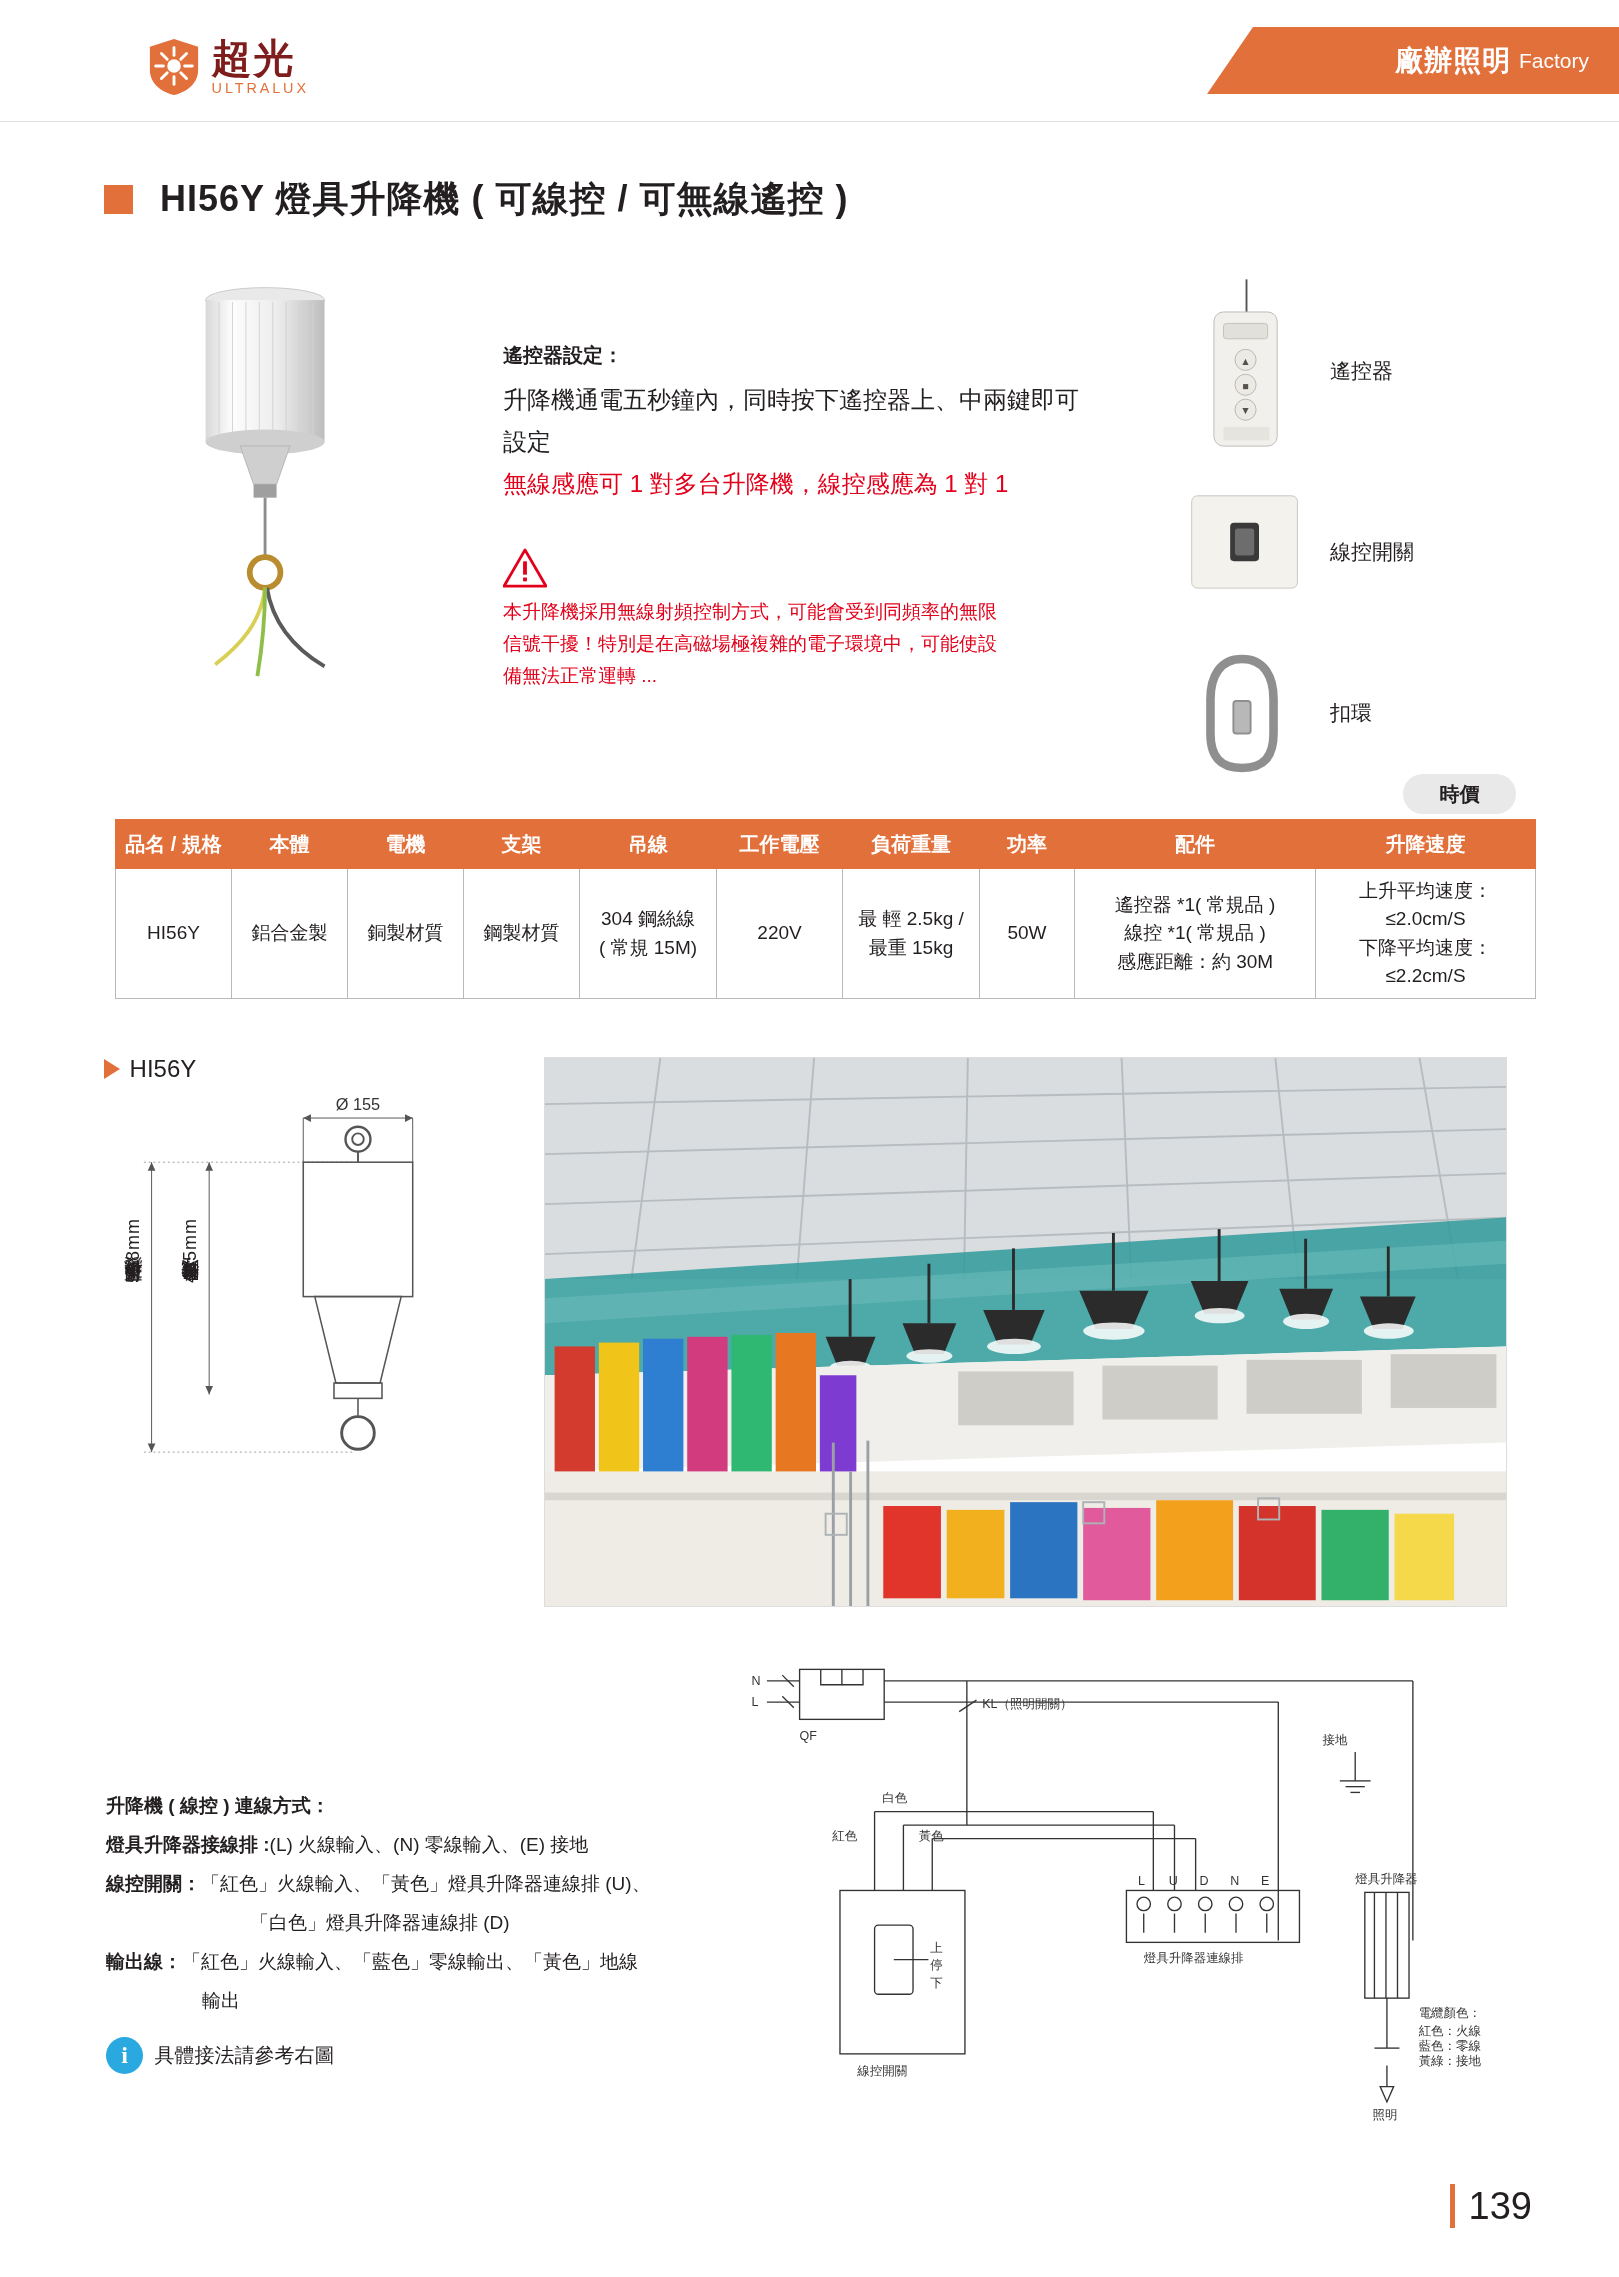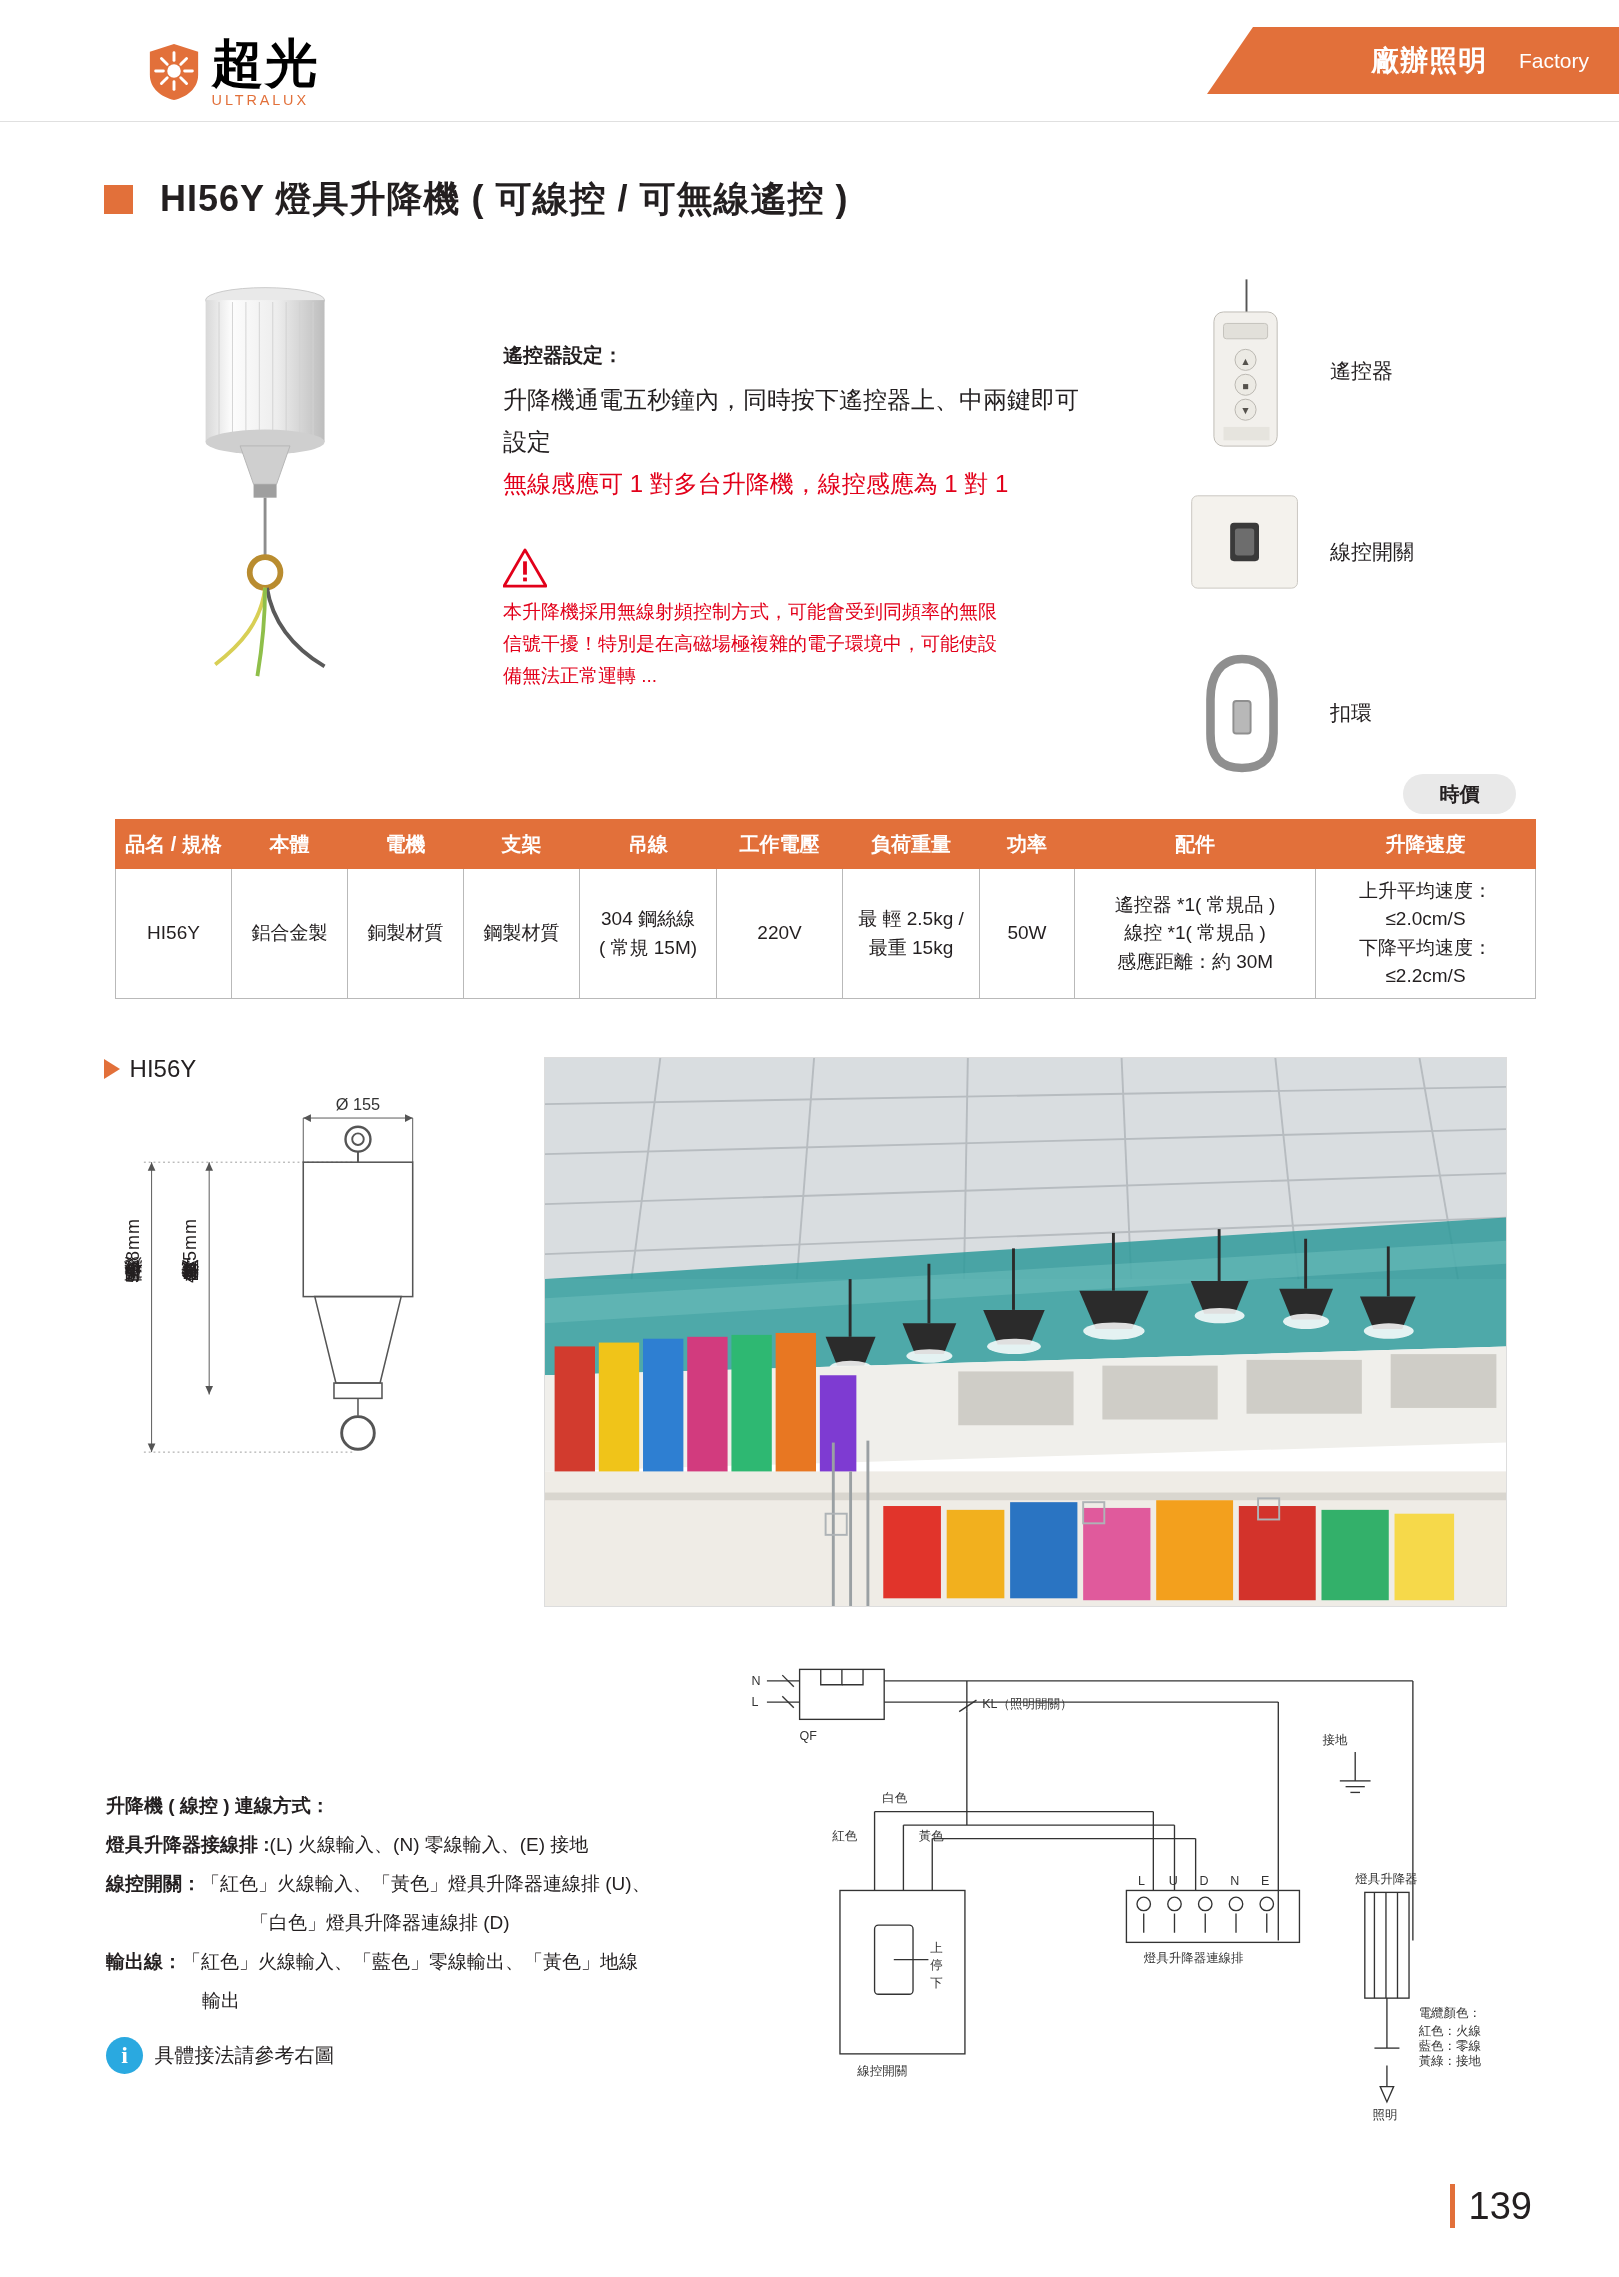--- a/index.html
+++ b/index.html
@@ -16,30 +16,30 @@
   
   .header-band{
     position:absolute;left:0;top:0;width:1620px;height:121px;
     border-bottom:1.9px solid #e0e0e0;
   }
   .hdr-tab{
     position:absolute;right:0;top:27px;height:67px;width:413px;
     background:#e2703a;
     clip-path:polygon(46px 0,413px 0,413px 67px,0 67px);
     display:flex;align-items:center;justify-content:flex-end;
-    padding-right:31px;box-sizing:border-box;color:#fff;gap:24px;
+    padding-right:31px;box-sizing:border-box;color:#fff;
   }
   .hdr-tab .zh{font-size:28px;font-weight:bold;letter-spacing:1px;}
   .hdr-tab .en{font-size:21px;margin-left:7.7px;font-weight:normal;}
 
   .logo{position:absolute;left:146px;top:37px;display:flex;align-items:center;}
   .logo-mark{width:56px;height:60px;position:relative;}
   .logo-mark svg{display:block;}
   .logo-text{margin-left:9.6px;}
-  .logo-zh{font-size:52px;font-weight:bold;color:#000000;line-height:1;letter-spacing:1.9px;}
+  .logo-zh{font-size:40px;font-weight:bold;color:#7f1d1d;line-height:1;letter-spacing:1.9px;}
   .logo-en{font-size:14.4px;color:#e2703a;letter-spacing:2.9px;margin-top:2.9px;}
 
   
   .title-row{position:absolute;left:104px;top:175px;display:flex;align-items:center;}
   .title-sq{width:29px;height:29px;background:#e2703a;margin-right:19px;}
   .title-text{font-size:36px;font-weight:bold;color:#231f20;letter-spacing:1px;margin-left:8px;}
 
   
   .lift-photo{position:absolute;left:173px;top:269px;width:211px;height:442px;}
 

